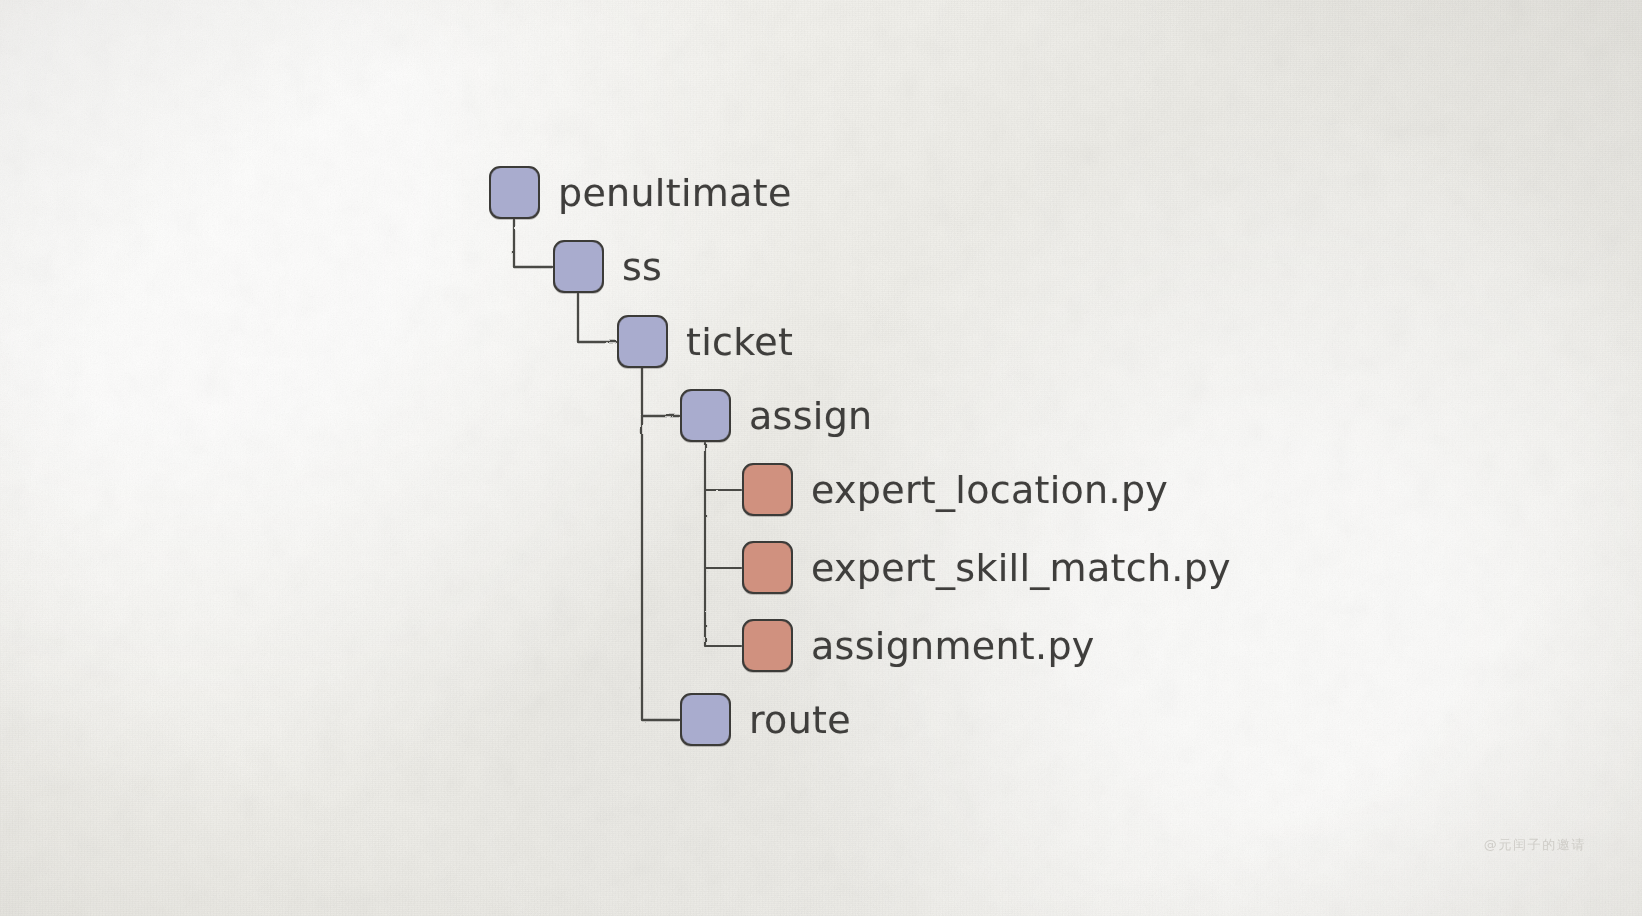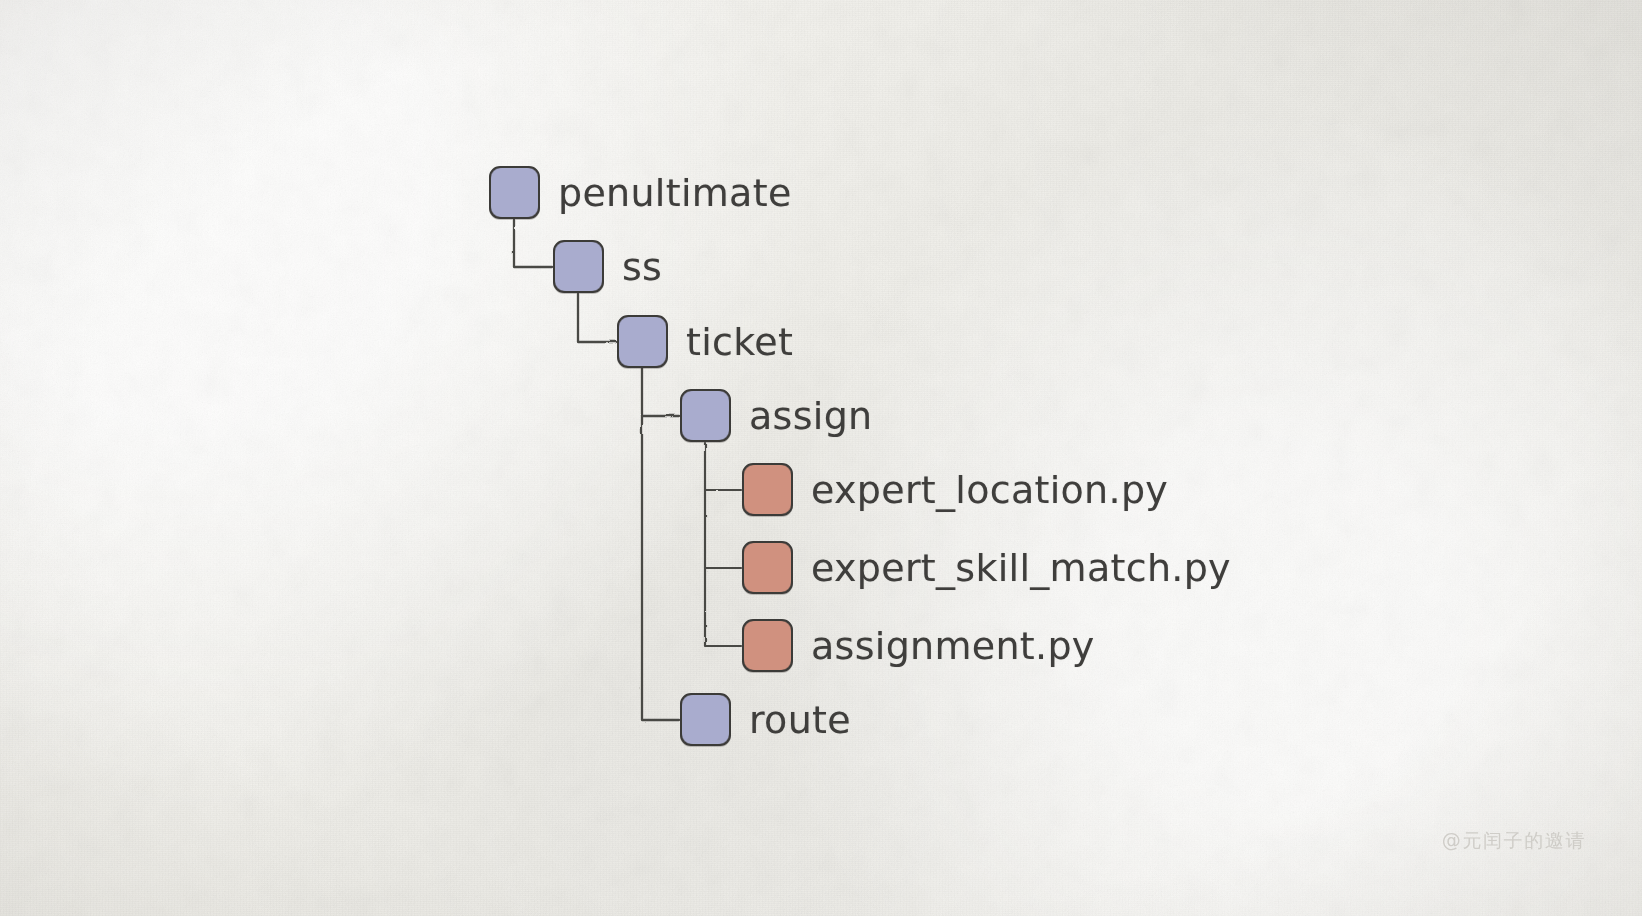--- a/index.html
+++ b/index.html
@@ -93,21 +93,21 @@
     white-space: nowrap;
     line-height: 1;
     text-shadow: 0 0 1px rgba(63,62,60,0.25);
   }
 
   #watermark {
     position: absolute;
     right: 56px;
     bottom: 62px;
     font-family: "DejaVu Sans", sans-serif;
-    font-size: 19px;
+    font-size: 13px;
     color: #cfcdc8;
     letter-spacing: 1.6px;
     white-space: nowrap;
     user-select: none;
   }
 </style>
 </head>
 <body>
 
 <div id="paper"></div>

